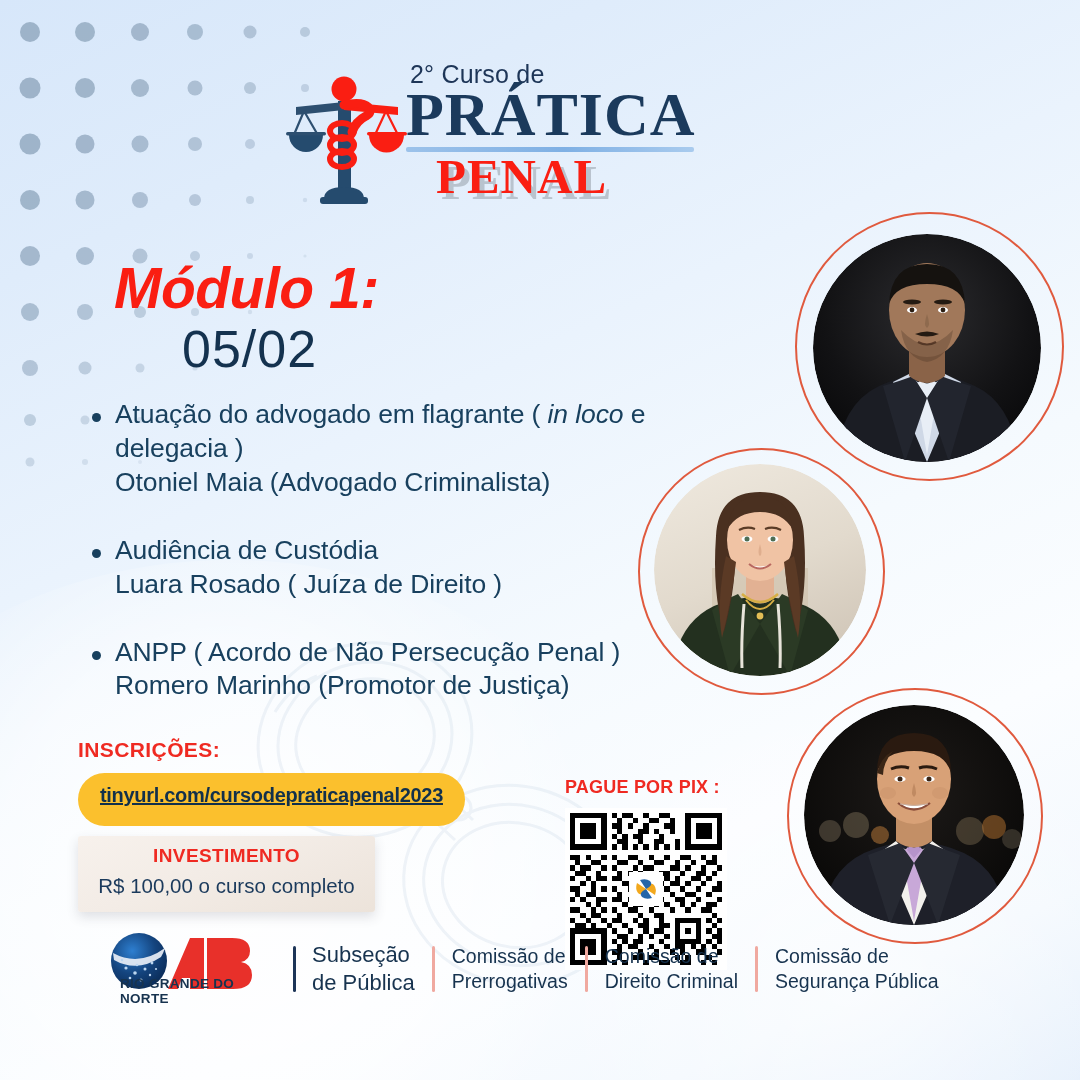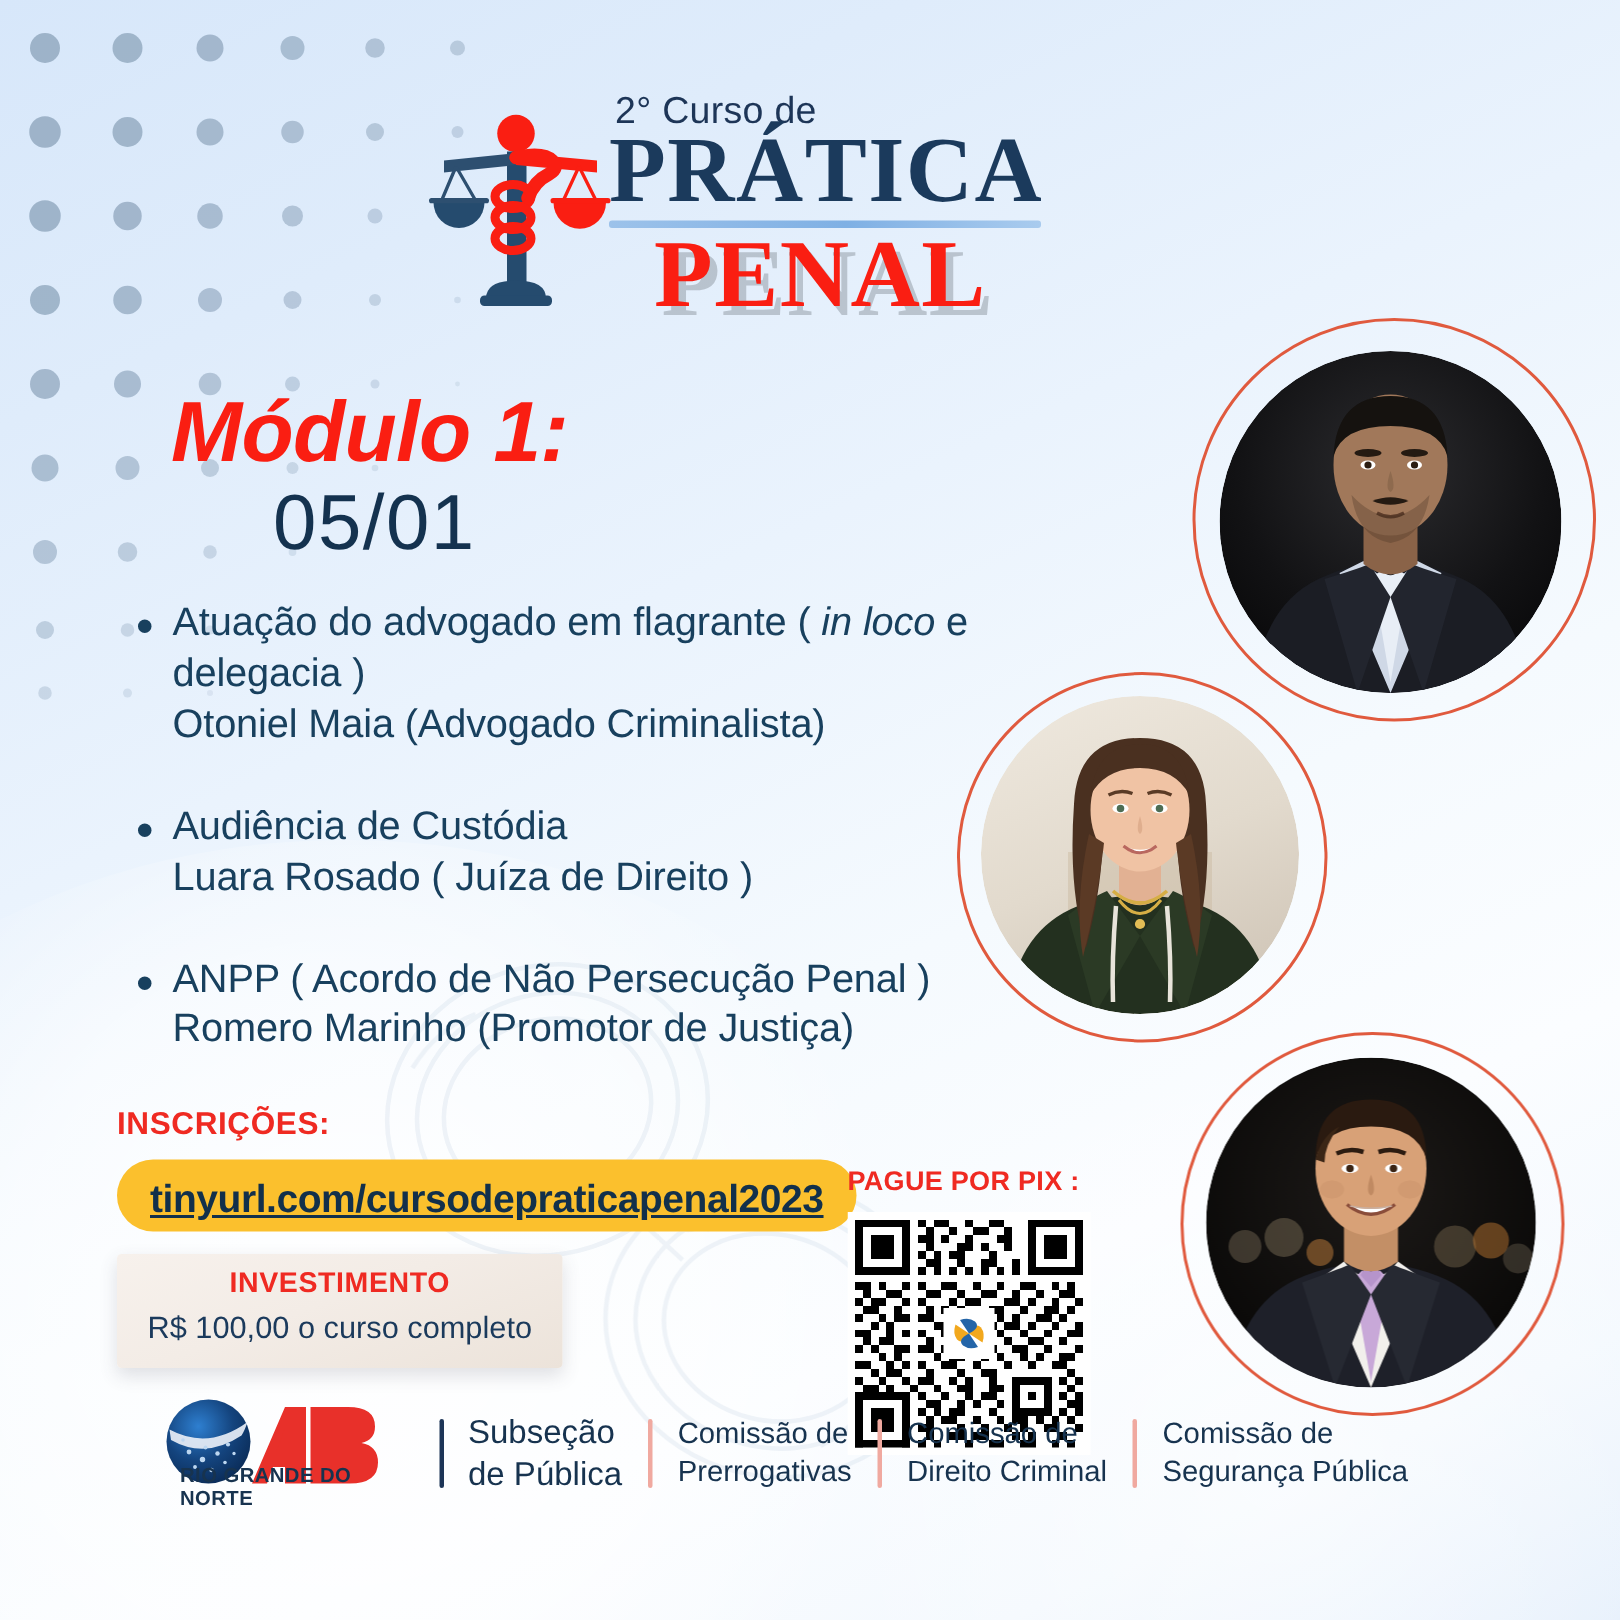--- a/index.html
+++ b/index.html
@@ -62,21 +62,21 @@
     font-size:62px;font-weight:700;color:#1b3a5c;
     letter-spacing:1px;line-height:.95;margin:0 0 0 2px;
   }
   .rule{
     width:288px;height:5px;margin:3px 0 0 2px;
     background:linear-gradient(90deg,#9cc2ea 0%,#7fb0e4 55%,#a9cbee 100%);
     border-radius:2px;
   }
   .penal{
     font-family:"Liberation Serif",serif;
-    font-size:64px;font-weight:700;color:#fa1e12;
+    font-size:49px;font-weight:700;color:#fa1e12;
     letter-spacing:1px;line-height:.92;margin:2px 0 0 32px;
     text-shadow:5px 6px 0 rgba(150,158,168,.55);
   }
 
   
   .module{position:absolute;left:110px;top:256px;width:420px;}
   .mod-title{
     font-size:57px;font-weight:700;font-style:italic;color:#fa1e12;
     letter-spacing:-.5px;margin:4px;line-height:1;
   }
@@ -104,22 +104,22 @@
   }
 
   
   .signup{position:absolute;left:78px;top:738px;width:450px;}
   .insc-label{
     font-size:21px;font-weight:700;color:#ef2a22;
     letter-spacing:.4px;margin:0 0 11px 0;
   }
   .url-pill{
     display:inline-block;background:#fbc02d;
-    border-radius:30px;padding:11px 22px 6px;
-    font-size:26px;font-weight:700;color:#12304b;
+    border-radius:30px;padding:11px 22px 19px;
+    font-size:20px;font-weight:700;color:#12304b;
     letter-spacing:-.3px;
   }
 
   
   .invest{
     position:absolute;left:78px;top:836px;
     width:277px;padding:9px 10px 13px;
     text-align:center;border-radius:3px;
     background:linear-gradient(160deg,#f7f1ec 0%,#f3ece6 45%,#ece3da 100%);
     box-shadow:0 5px 12px rgba(70,70,90,.16);
@@ -294,21 +294,21 @@
     <div class="head-text">
       <p class="curso-line">2° Curso de</p>
       <p class="pratica">PRÁTICA</p>
       <div class="rule"></div>
       <p class="penal">PENAL</p>
     </div>
   </div>
 
   <div class="module">
     <p class="mod-title">Módulo 1:</p>
-    <p class="mod-date">05/01</p>
+    <p class="mod-date">05/02</p>
   </div>
 
   <div class="topics">
 
     <div class="topic">
       <span class="bullet"></span>
       <div class="topic-body">
         <p class="topic-title"><span>Atuação do advogado em flagrante ( </span><i>in loco</i><span> e delegacia )</span></p>
         <p class="topic-speaker">Otoniel Maia (Advogado Criminalista)</p>
       </div>

